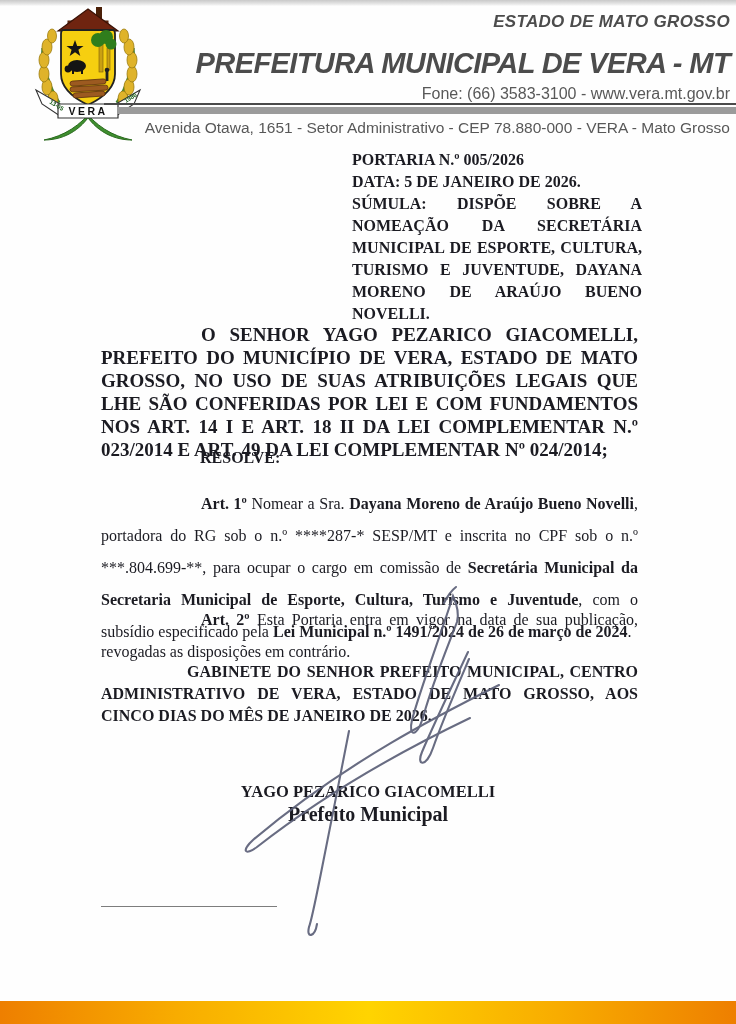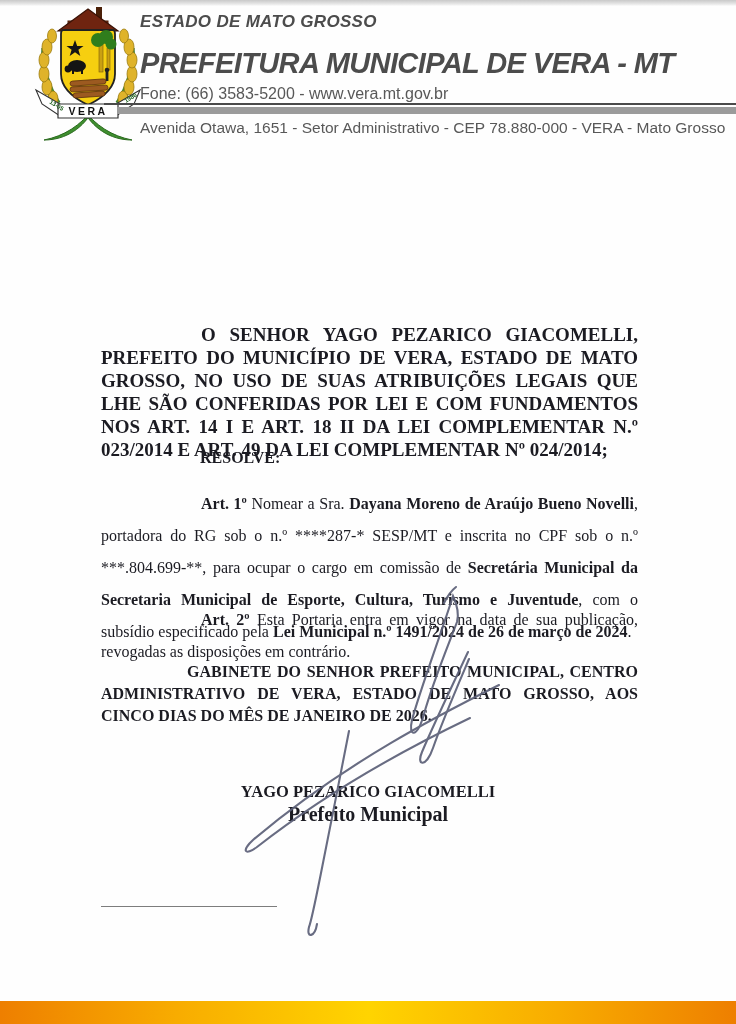--- a/index.html
+++ b/index.html
@@ -10,21 +10,21 @@
     font-family:"Liberation Serif","DejaVu Serif",serif;
     color:#1b1b22;
   }
   .scan-edge-top {
     position:absolute; top:0; left:0; width:736px; height:6px;
     background:linear-gradient(180deg,#c9c9c9 0%,#e9e9e9 70%,#fdfdfd 100%);
   }
   
   .crest { position:absolute; left:22px; top:4px; width:132px; height:142px; }
   .header-text {
-    position:absolute; left:140px; top:12px; width:590px; text-align:left;
+    position:absolute; left:140px; top:12px; width:590px; text-align:right;
     font-family:"Liberation Sans","DejaVu Sans",sans-serif; color:#4c4c4c;
   }
   .header-state { font-size:17px; font-weight:bold; font-style:italic; letter-spacing:.3px; }
   .header-title { font-size:29px; font-weight:bold; font-style:italic; letter-spacing:-.6px; margin-top:15px; white-space:nowrap; }
   .header-phone { font-size:16px; margin-top:5px; color:#585858; }
   .header-address { font-size:15.5px; margin-top:16px; color:#585858; white-space:nowrap; }
   .rule-thin  { position:absolute; top:103px; left:104px; width:632px; height:2px; background:#4a4a4a; }
   .rule-thick { position:absolute; top:107px; left:117px; width:619px; height:7px; background:#9b9b9b; }
   
   .sumula-block {
@@ -142,26 +142,31 @@
       <path d="M36,100 L96,100 L96,114 L36,114 Z" fill="#ffffff" stroke="#333333" stroke-width="1.2"></path>
       <text x="27" y="99" font-size="6" font-weight="bold" fill="#1a5c1a" transform="rotate(32 27 99)" font-family="Liberation Sans, sans-serif">13-05</text>
       <text x="66" y="111" font-size="10.5" font-weight="bold" fill="#111111" text-anchor="middle" letter-spacing="2.5" font-family="Liberation Sans, sans-serif">VERA</text>
       <text x="104" y="99" font-size="6" font-weight="bold" fill="#1a5c1a" transform="rotate(-32 104 99)" font-family="Liberation Sans, sans-serif">1986</text>
     </g>
   </svg>
 
   <div class="header-text">
     <div class="header-state">ESTADO DE MATO GROSSO</div>
     <div class="header-title">PREFEITURA MUNICIPAL DE VERA - MT</div>
-    <div class="header-phone">Fone: (66) 3583-5200  -  www.vera.mt.gov.br</div>
+    <div class="header-phone">Fone: (66) 3583-3100  -  www.vera.mt.gov.br</div>
     <div class="header-address">Avenida Otawa, 1651 - Setor Administrativo - CEP 78.880-000 - VERA - Mato Grosso</div>
   </div>
   <div class="rule-thin"></div>
   <div class="rule-thick"></div>
 
+  <div class="sumula-block">
+    <div>PORTARIA N.º 005/2026</div>
+    <div>DATA: 5 DE JANEIRO DE 2026.</div>
+    <div class="sumula-text">SÚMULA: DISPÕE SOBRE A NOMEAÇÃO DA SECRETÁRIA MUNICIPAL DE ESPORTE, CULTURA, TURISMO E JUVENTUDE, DAYANA MORENO DE ARAÚJO BUENO NOVELLI.</div>
+  </div>
 
   <p class="preamble">O SENHOR YAGO PEZARICO GIACOMELLI, PREFEITO DO MUNICÍPIO DE VERA, ESTADO DE MATO GROSSO, NO USO DE SUAS ATRIBUIÇÕES LEGAIS QUE LHE SÃO CONFERIDAS POR LEI E COM FUNDAMENTOS NOS ART. 14 I E ART. 18 II DA LEI COMPLEMENTAR N.º 023/2014 E ART. 49 DA LEI COMPLEMENTAR Nº 024/2014;</p>
 
   <div class="resolve">RESOLVE:</div>
 
   <p class="article art1"><span class="b">Art. 1º</span><span> Nomear a Sra. </span><span class="b">Dayana Moreno de Araújo Bueno Novelli</span><span>, portadora do RG sob o n.º ****287-* SESP/MT e inscrita no CPF sob o n.º ***.804.699-**, para ocupar o cargo em comissão de </span><span class="b">Secretária Municipal da Secretaria Municipal de Esporte, Cultura, Turismo e Juventude</span><span>, com o subsídio especificado pela </span><span class="b">Lei Municipal n.º 1491/2024 de 26 de março de 2024</span><span>.</span></p>
 
   <p class="article art2"><span class="b">Art. 2º</span><span> Esta Portaria entra em vigor na data de sua publicação, revogadas as disposições em contrário.</span></p>
 
   <p class="gabinete">GABINETE DO SENHOR PREFEITO MUNICIPAL, CENTRO ADMINISTRATIVO DE VERA, ESTADO DE MATO GROSSO, AOS CINCO DIAS DO MÊS DE JANEIRO DE 2026.</p>

